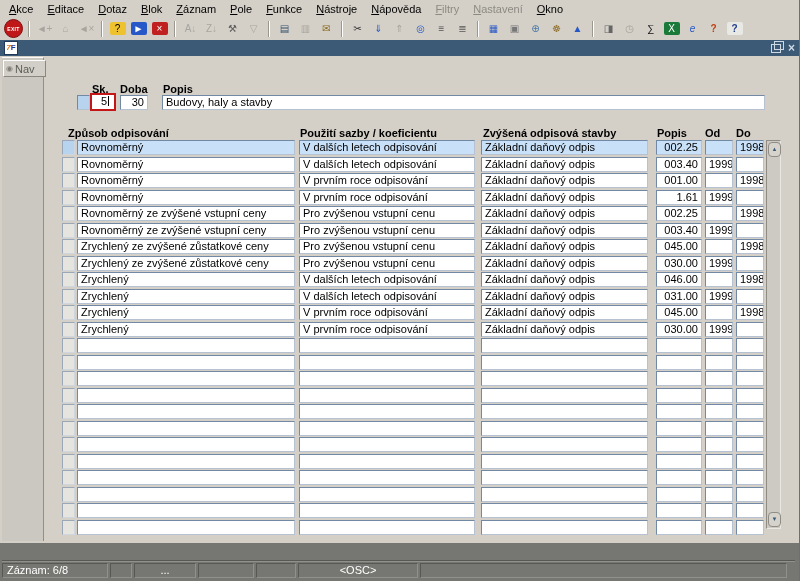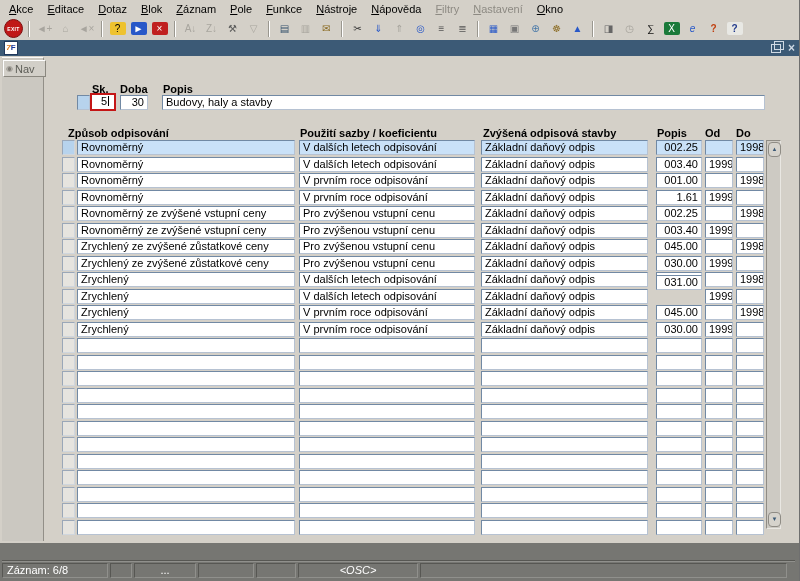--- a/index.html
+++ b/index.html
@@ -288,21 +288,21 @@
         <div class="cell" style="left: 77px; top: 216px; width: 218px;">Zrychlený</div>
         <div class="cell" style="left: 299px; top: 216px; width: 176px;">V dalších letech odpisování</div>
         <div class="cell" style="left: 481px; top: 216px; width: 167px;">Základní daňový odpis</div>
         <div class="cell num" style="left: 656px; top: 216px; width: 46px;">046.00</div>
         <div class="cell" style="left: 705px; top: 216px; width: 28px;"></div>
         <div class="cell" style="left: 736px; top: 216px; width: 28px;">1998</div>
         <div class="indicator" style="left: 62px; top: 232.5px; width: 13px;"></div>
         <div class="cell" style="left: 77px; top: 232.5px; width: 218px;">Zrychlený</div>
         <div class="cell" style="left: 299px; top: 232.5px; width: 176px;">V dalších letech odpisování</div>
         <div class="cell" style="left: 481px; top: 232.5px; width: 167px;">Základní daňový odpis</div>
-        <div class="cell num" style="left: 656px; top: 219px; width: 46px;">031.00</div>
+        <div class="cell num" style="left: 656px; top: 233px; width: 46px;">031.00</div>
         <div class="cell" style="left: 705px; top: 232.5px; width: 28px;">1999</div>
         <div class="cell" style="left: 736px; top: 232.5px; width: 28px;"></div>
         <div class="indicator" style="left: 62px; top: 249px; width: 13px;"></div>
         <div class="cell" style="left: 77px; top: 249px; width: 218px;">Zrychlený</div>
         <div class="cell" style="left: 299px; top: 249px; width: 176px;">V prvním roce odpisování</div>
         <div class="cell" style="left: 481px; top: 249px; width: 167px;">Základní daňový odpis</div>
         <div class="cell num" style="left: 656px; top: 249px; width: 46px;">045.00</div>
         <div class="cell" style="left: 705px; top: 249px; width: 28px;"></div>
         <div class="cell" style="left: 736px; top: 249px; width: 28px;">1998</div>
         <div class="indicator" style="left: 62px; top: 265.5px; width: 13px;"></div>
@@ -405,18 +405,18 @@
   </div>
 
   <div class="statusbar">
     <div class="status-rule"></div>
     <div class="status-segs" id="status-segs">
         <span class="seg" style="width: 106px;">Záznam: 6/8</span>
         <span class="seg" style="width: 22px;"></span>
         <span class="seg center" style="width: 62px;">...</span>
         <span class="seg" style="width: 56px;"></span>
         <span class="seg" style="width: 40px;"></span>
-        <span class="seg center" style="width: 120px; font-style: italic;">&lt;OSC&gt;</span>
+        <span class="seg center" style="width: 120px;">&lt;OSC&gt;</span>
         <span class="seg grow"></span>
       </div>
   </div>
 
 </div>
 
 </body></html>

